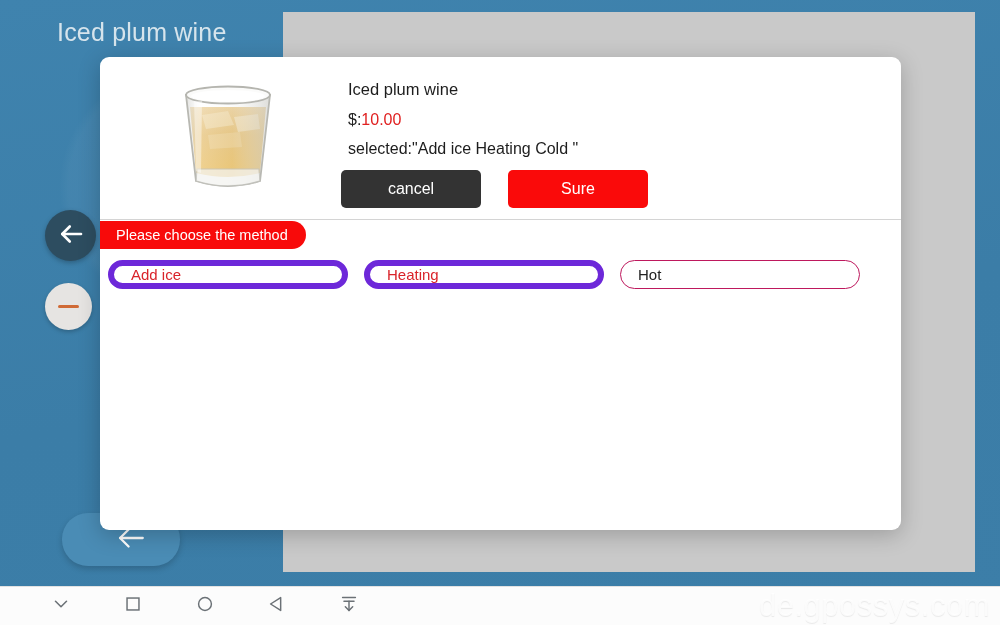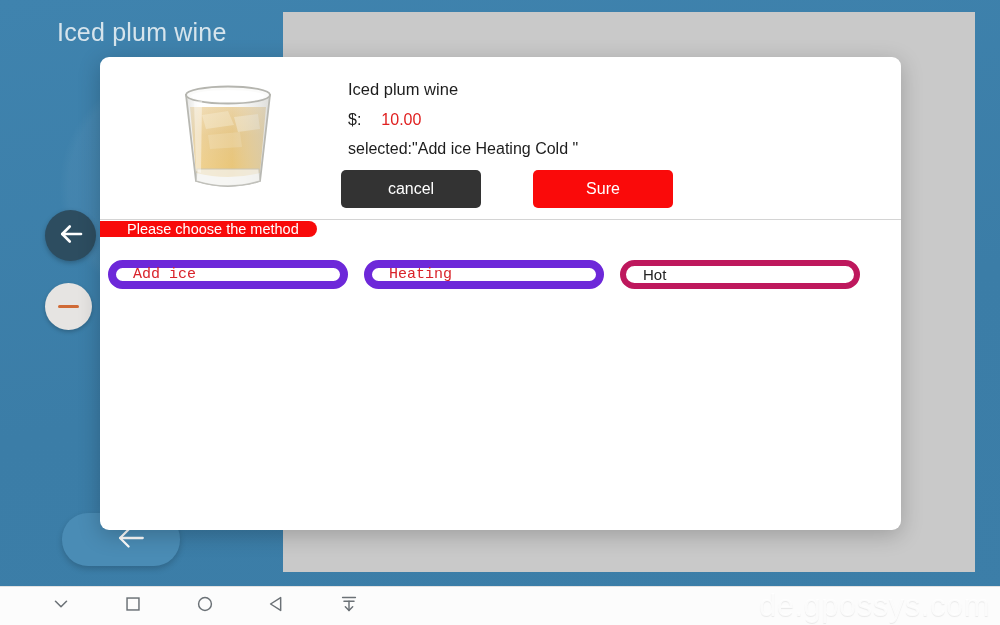--- a/index.html
+++ b/index.html
@@ -108,29 +108,29 @@
     flex: 1 1 auto;
   }
   #product-name {
     font-size: 16.5px; color: #1d1d1d;
     margin-bottom: 12px;
   }
   #price-row {
     font-size: 16px; color: #1d1d1d;
     margin-bottom: 11px;
   }
-  #price-value { color: #e02020; margin-left: 20px; }
+  #price-value { color: #e02020; margin-left: 0; }
   #selected-row {
     font-size: 16px; color: #1d1d1d;
   }
 
   #action-row {
     position: absolute;
     left: 241px; top: 113px;
-    display: flex; gap: 52px;
+    display: flex; gap: 27px;
   }
   .action-btn {
     width: 140px; height: 38px;
     border: none; border-radius: 5px;
     font-size: 16px; cursor: pointer;
     font-family: "Liberation Sans", sans-serif;
   }
   #cancel-btn { background: #333333; color: #ffffff; }
   #sure-btn   { background: #fa0a0a; color: #ffffff; text-align: center; }
 
@@ -138,27 +138,27 @@
     position: absolute;
     left: 0; top: 162px;
     width: 100%; height: 1px;
     background: #d4d4d4;
   }
 
   
   #method-badge {
     position: absolute;
     left: 0px; top: 164px;
-    height: 16px;
+    height: 28px;
     background: #f80a0a;
     border-radius: 0 14px 14px 0;
     color: #ffffff;
     font-size: 14.5px;
     display: flex; align-items: center;
-    padding: 0 18px 0 27px;
+    padding: 0 18px 0 16px;
     white-space: nowrap;
   }
 
   
   #options {
     position: absolute;
     left: 8px; top: 203px;
     width: 785px;
     display: flex; flex-wrap: wrap;
     gap: 13px 16px;
@@ -167,26 +167,25 @@
     width: 240px; height: 29px;
     border-radius: 15px;
     display: flex; align-items: center;
     padding-left: 17px;
     font-size: 15px;
     cursor: pointer;
     background: #ffffff;
     font-family: "Liberation Sans", sans-serif;
   }
   .option-pill.selected {
-    border: 8px solid #6d28d9;
+    border: 6px solid #6d28d9;
     color: #d9232a;
-    font-family: Liberation Mono, monospace;
   }
   .option-pill.unselected {
-    border: 6px solid #be185d;
+    border: 1px solid #be185d;
     color: #222222;
   }
 
   
   #navbar {
     position: absolute;
     left: 0; bottom: 0;
     width: 1000px; height: 39px;
     background: #fcfcfc;
     border-top: 1px solid #e2e2e2;

